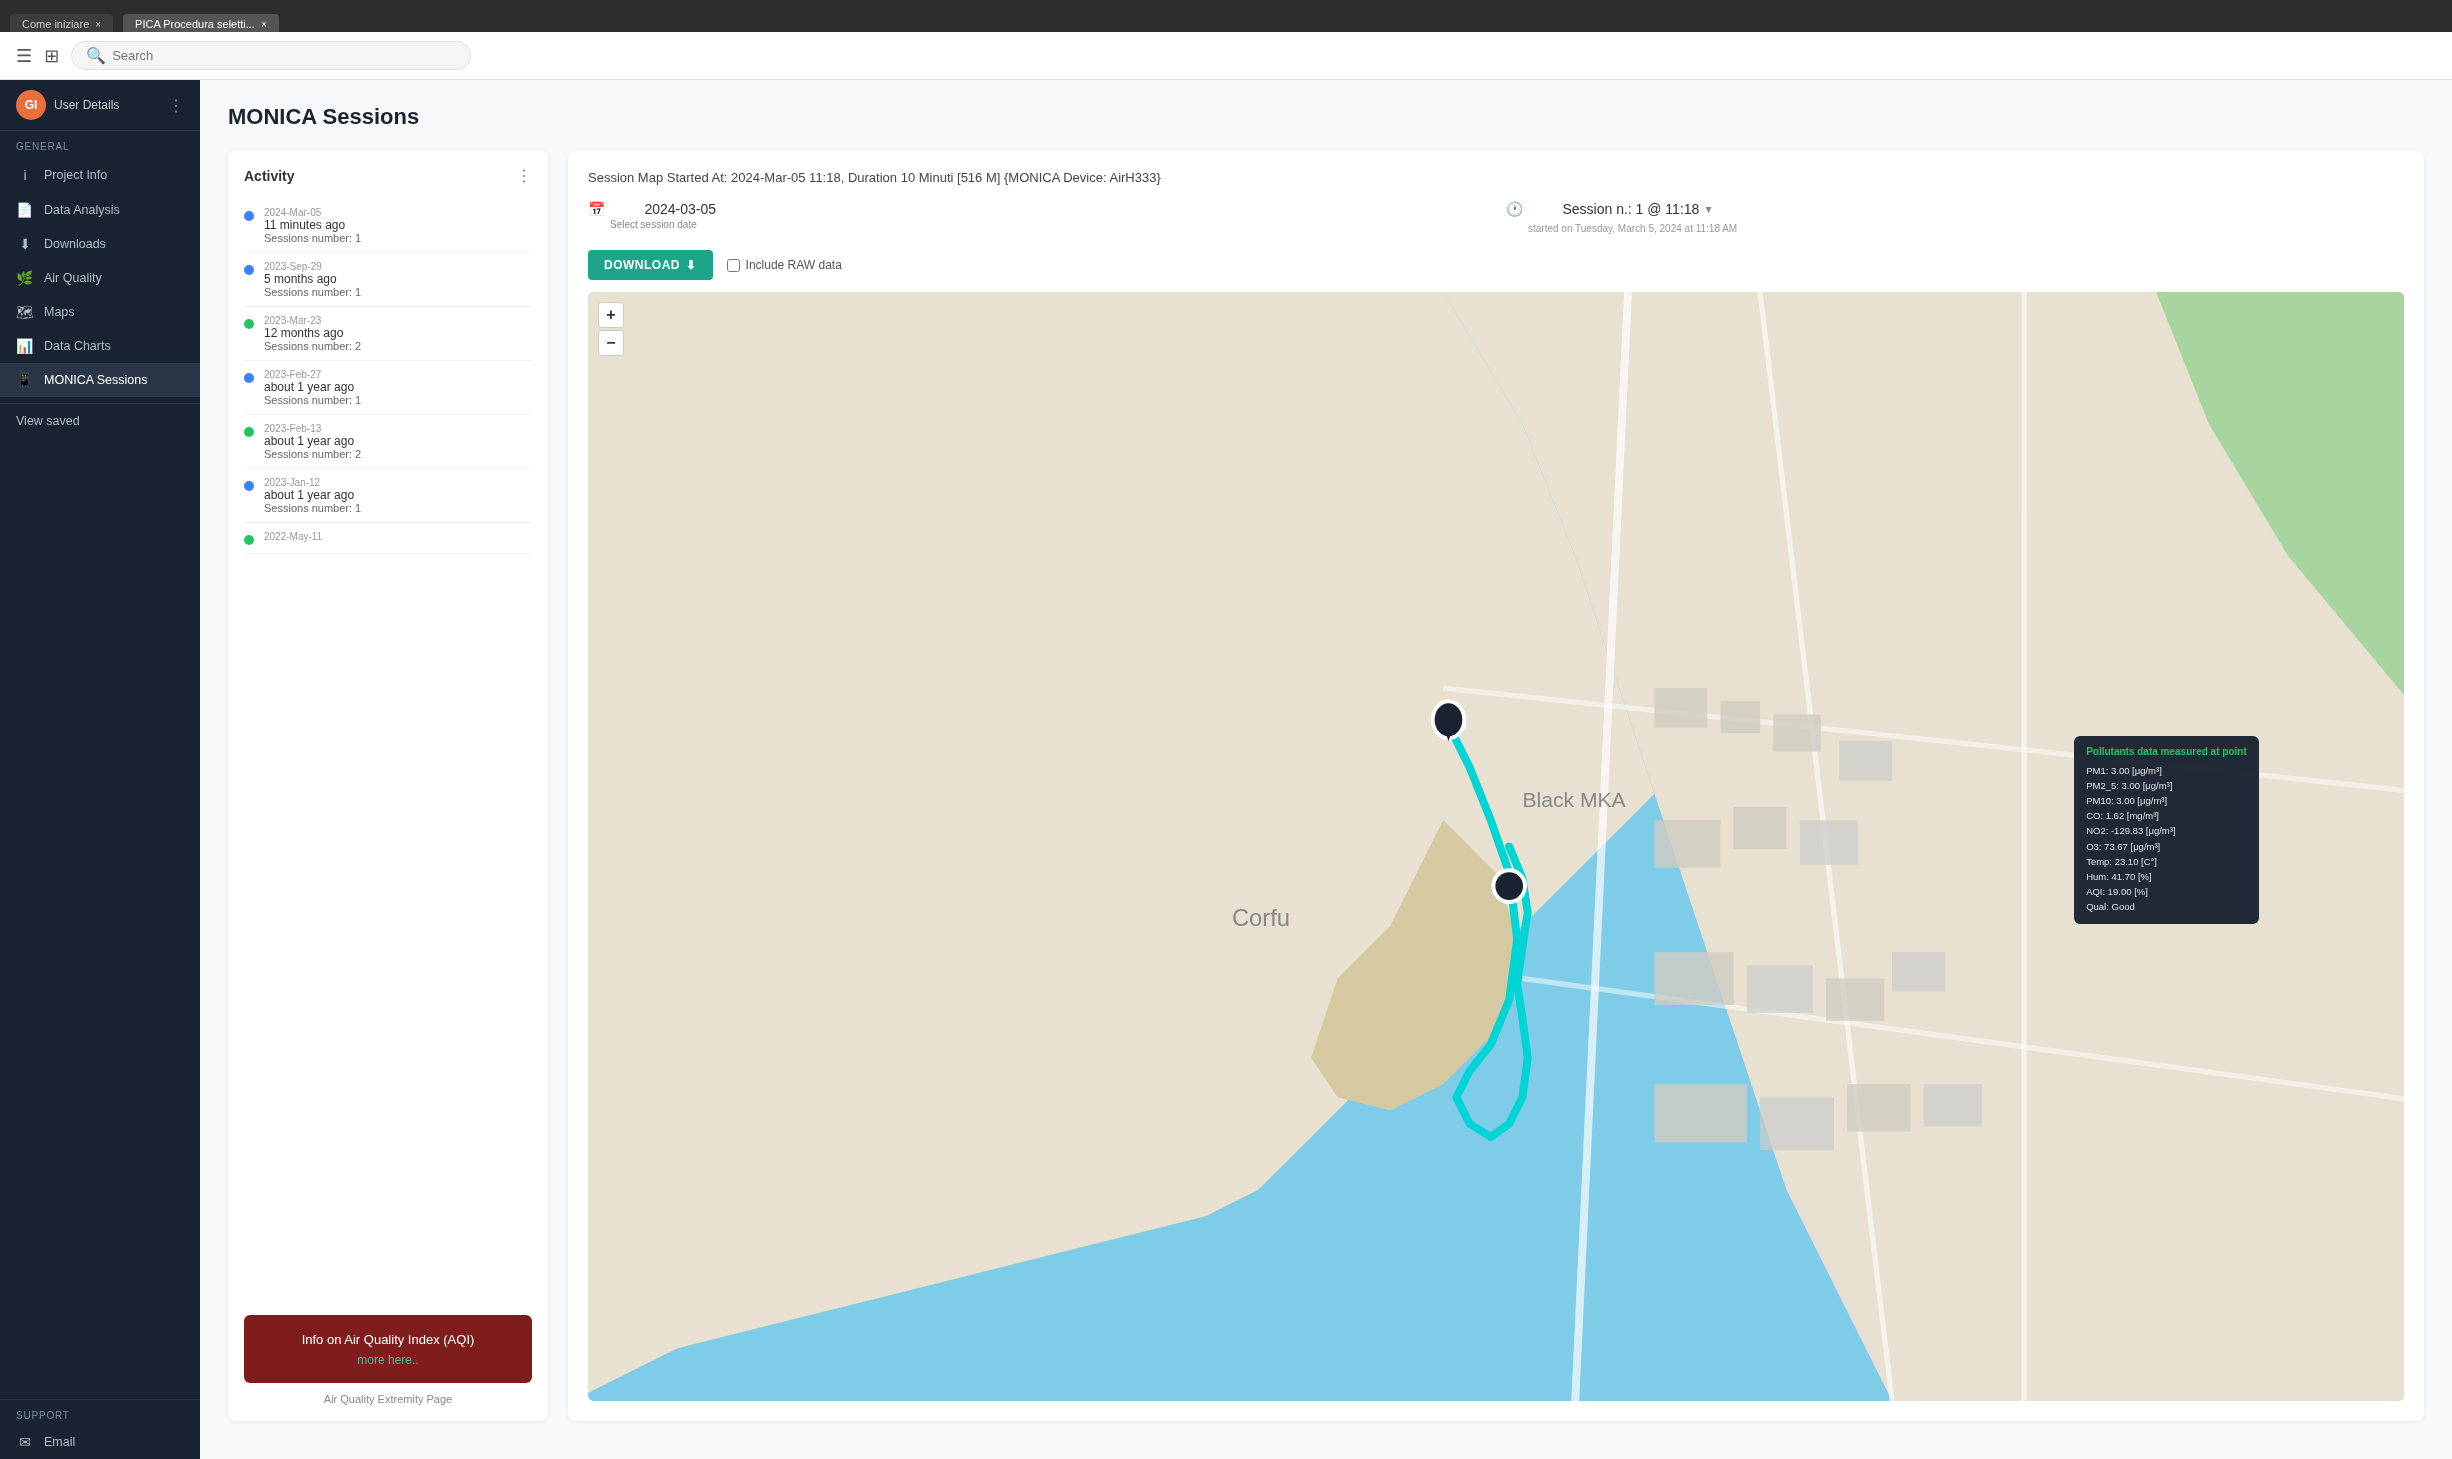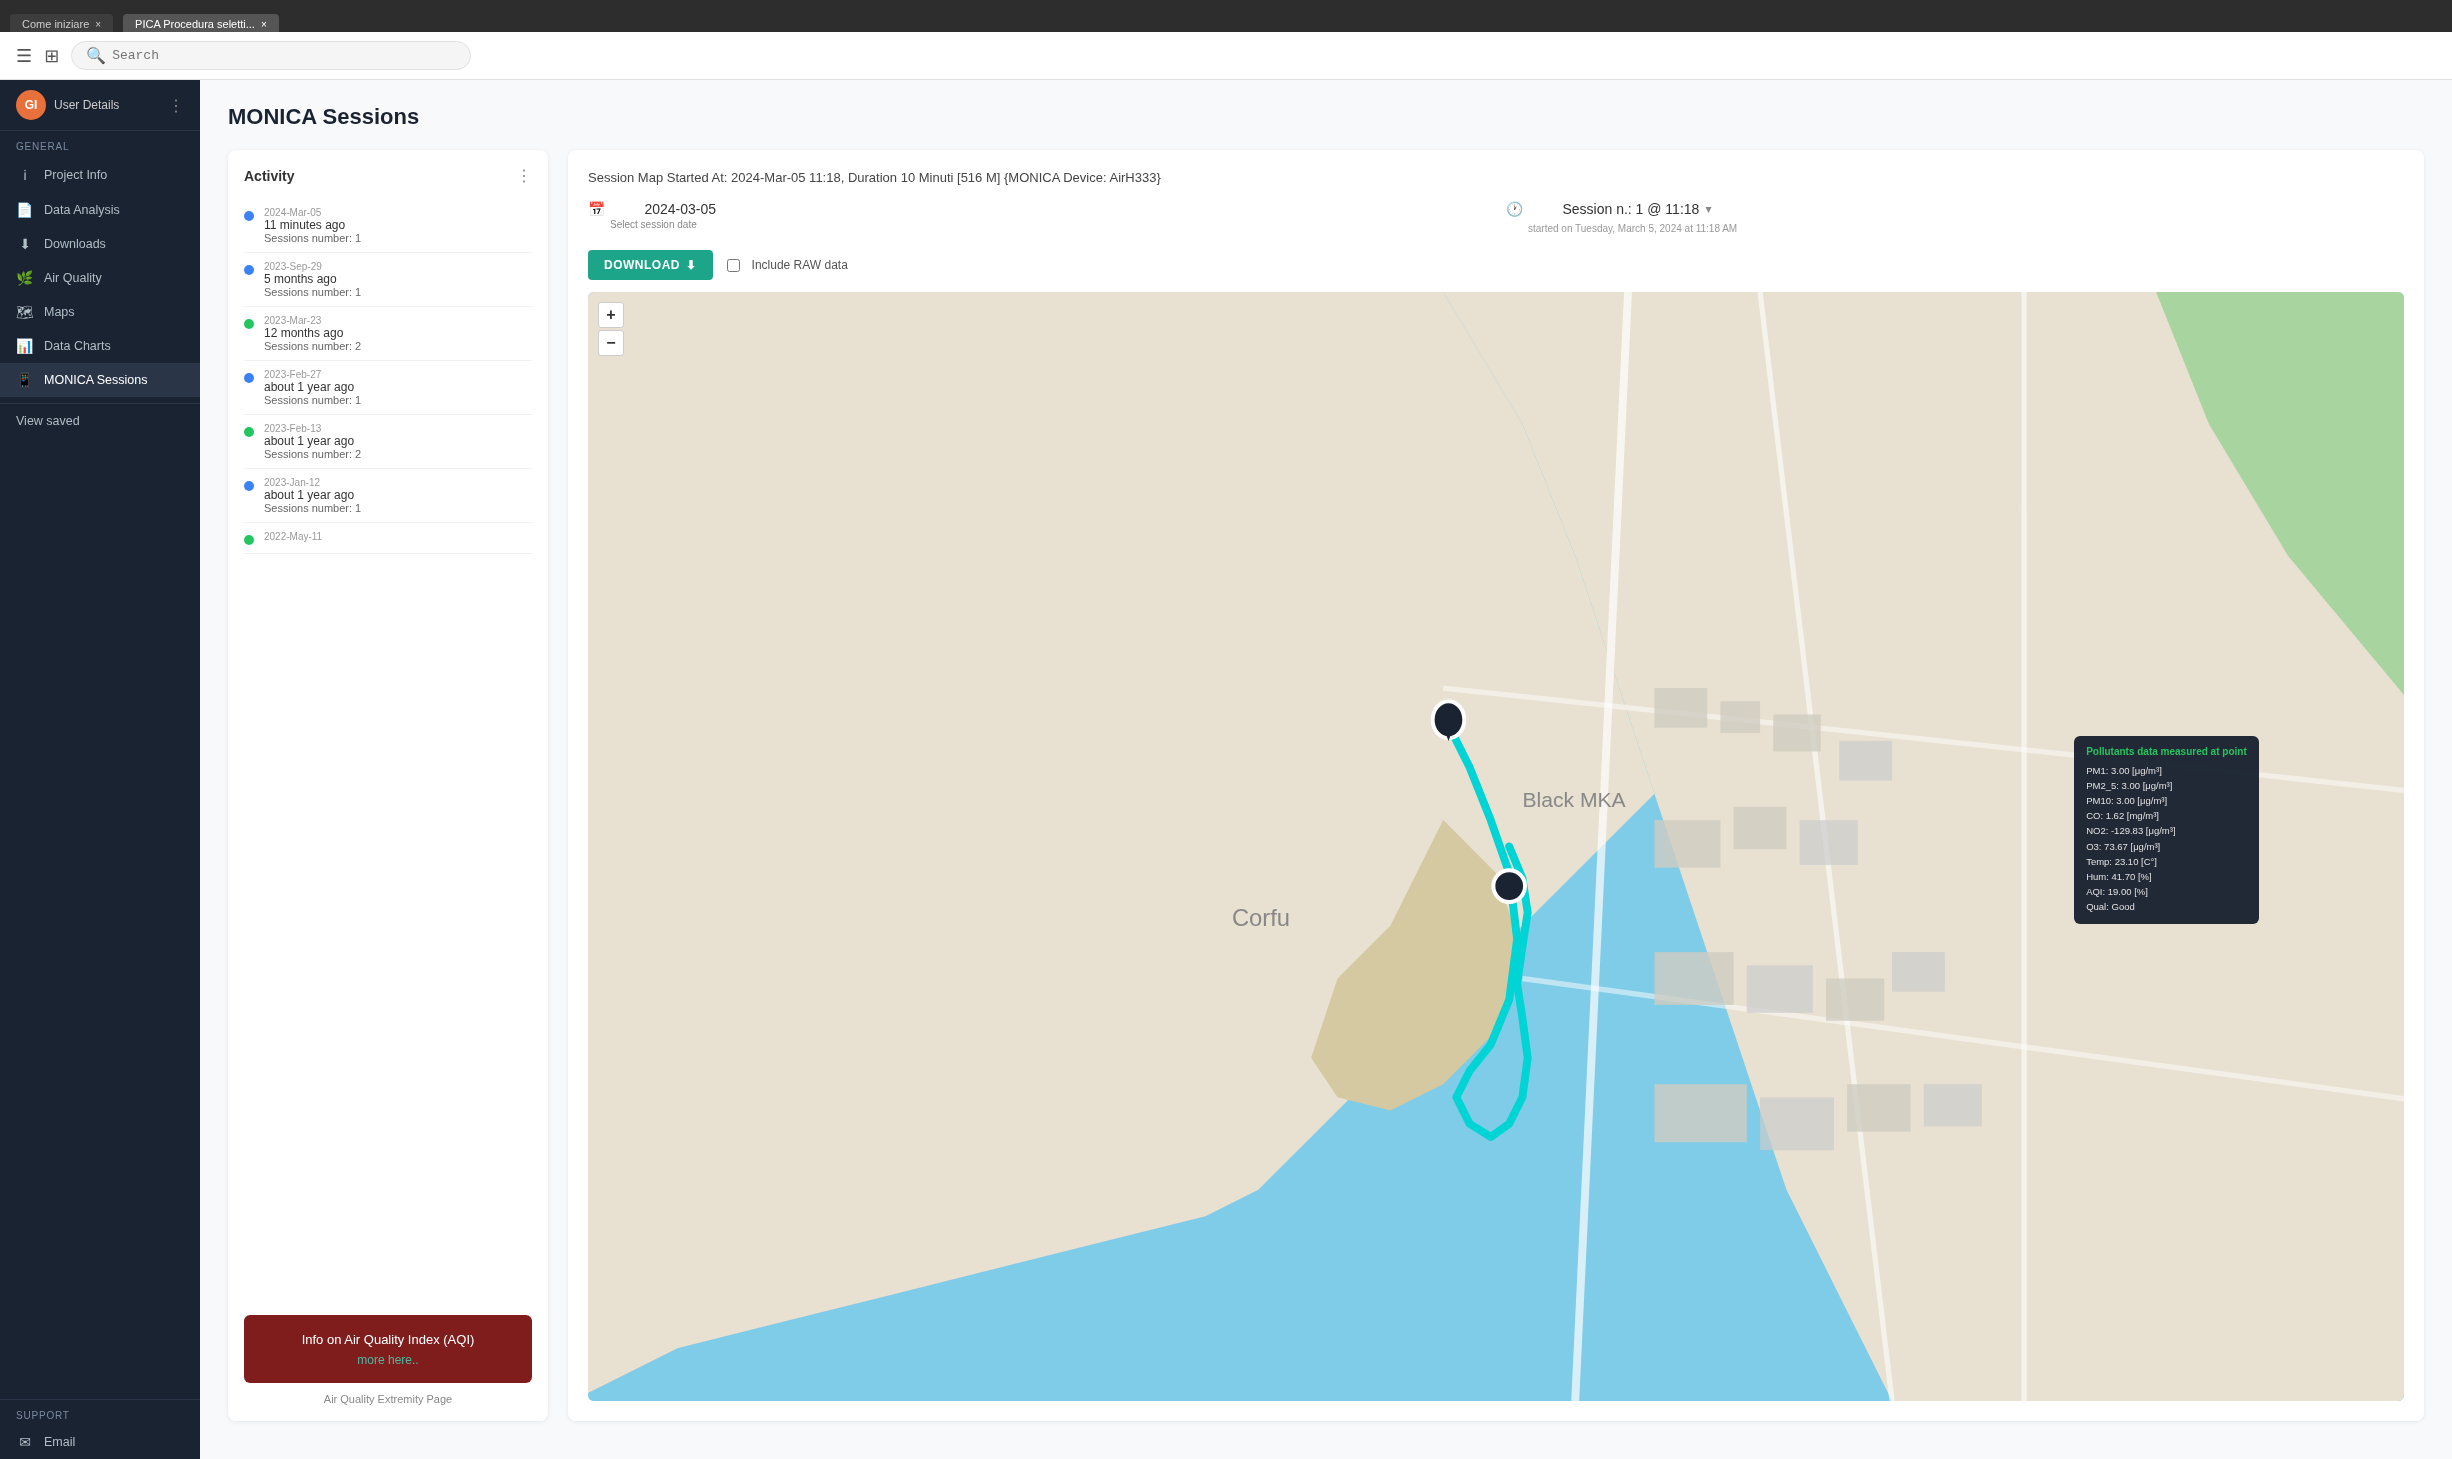--- a/index.html
+++ b/index.html
@@ -52,21 +52,20 @@
       flex: 1;
       max-width: 400px;
     }
     .search-bar input {
       border: none;
       background: transparent;
       outline: none;
       font-size: 13px;
       color: #555;
       width: 100%;
-      font-family: Liberation Mono, monospace;
     }
 
     
     .app-layout {
       display: flex;
       height: calc(100vh - 32px - 48px);
     }
 
     
     .sidebar {
@@ -273,21 +272,21 @@
       cursor: pointer;
       display: flex;
       align-items: center;
       gap: 6px;
       text-transform: uppercase;
       letter-spacing: 0.5px;
     }
     .include-raw {
       display: flex;
       align-items: center;
-      gap: 12px;
+      gap: 6px;
       font-size: 12px;
       color: #555;
     }
     .checkbox { width: 13px; height: 13px; border: 1px solid #999; border-radius: 2px; cursor: pointer; }
 
     
     .map-container {
       flex: 1;
       border-radius: 6px;
       overflow: hidden;

